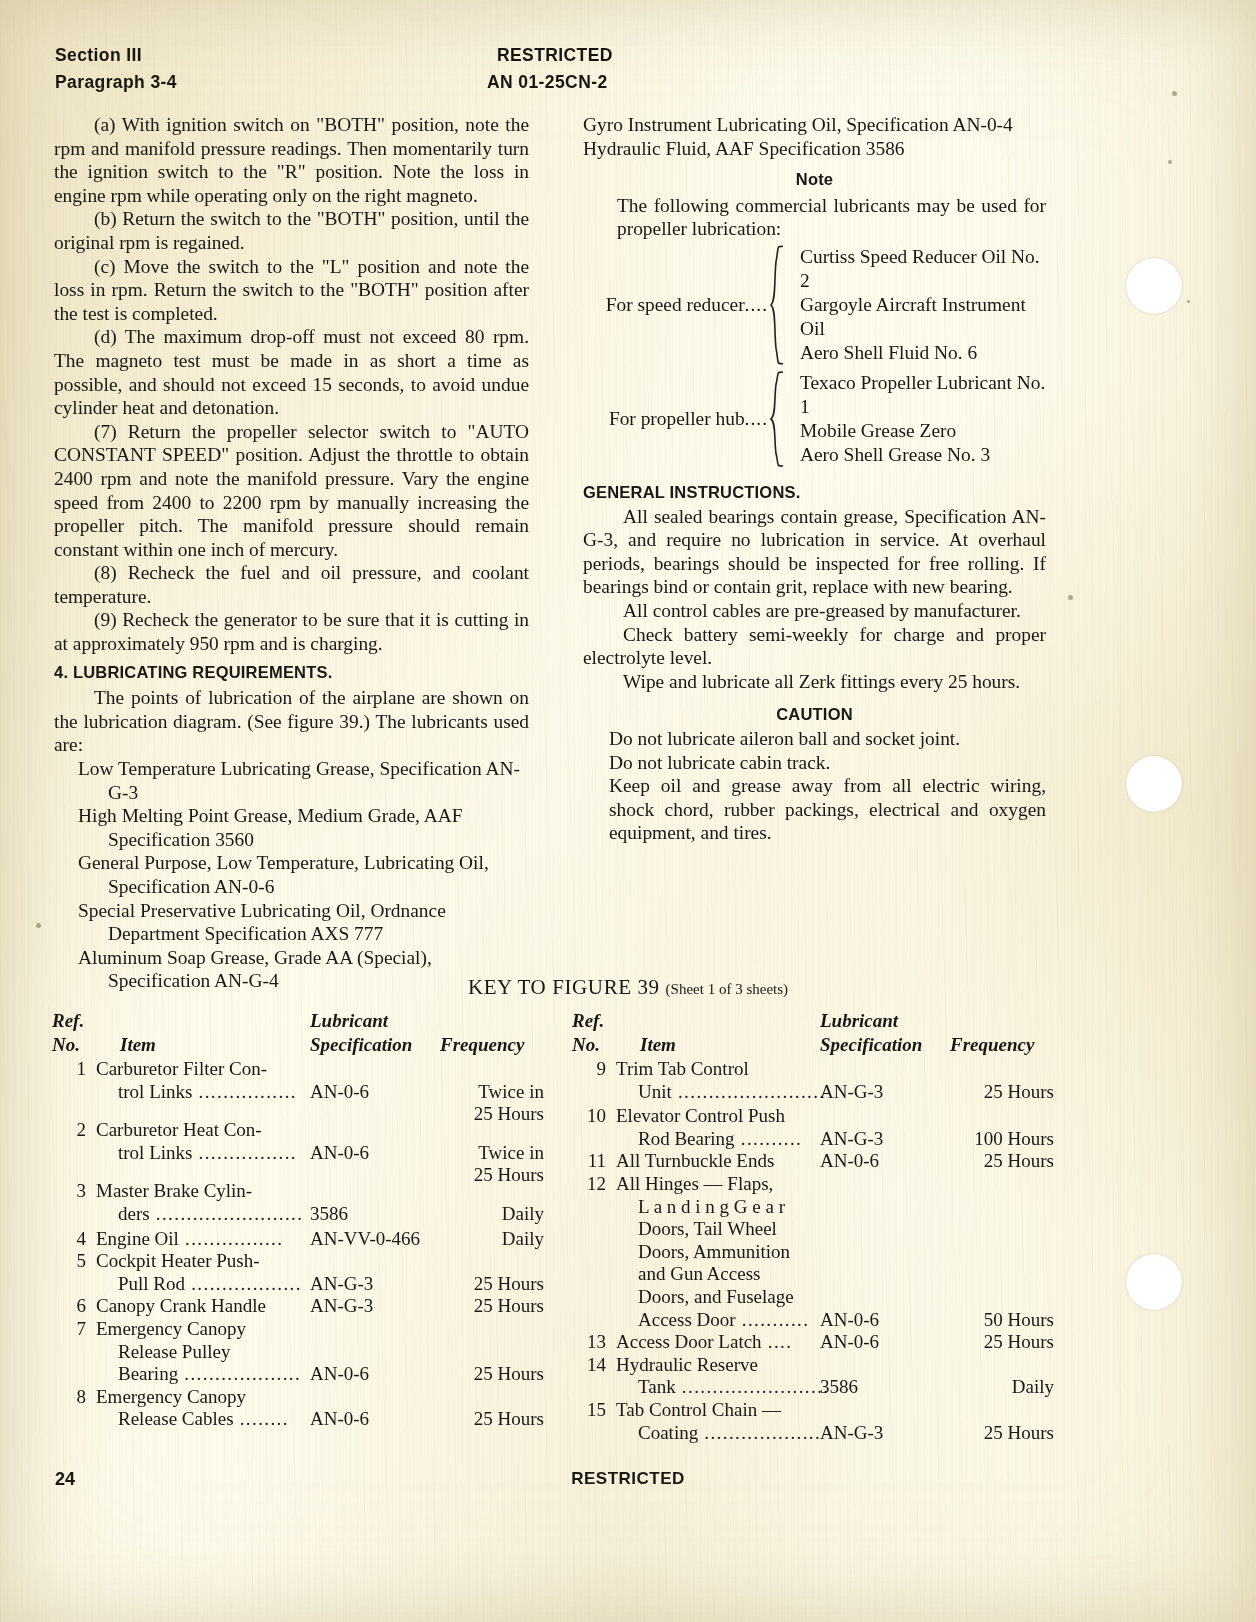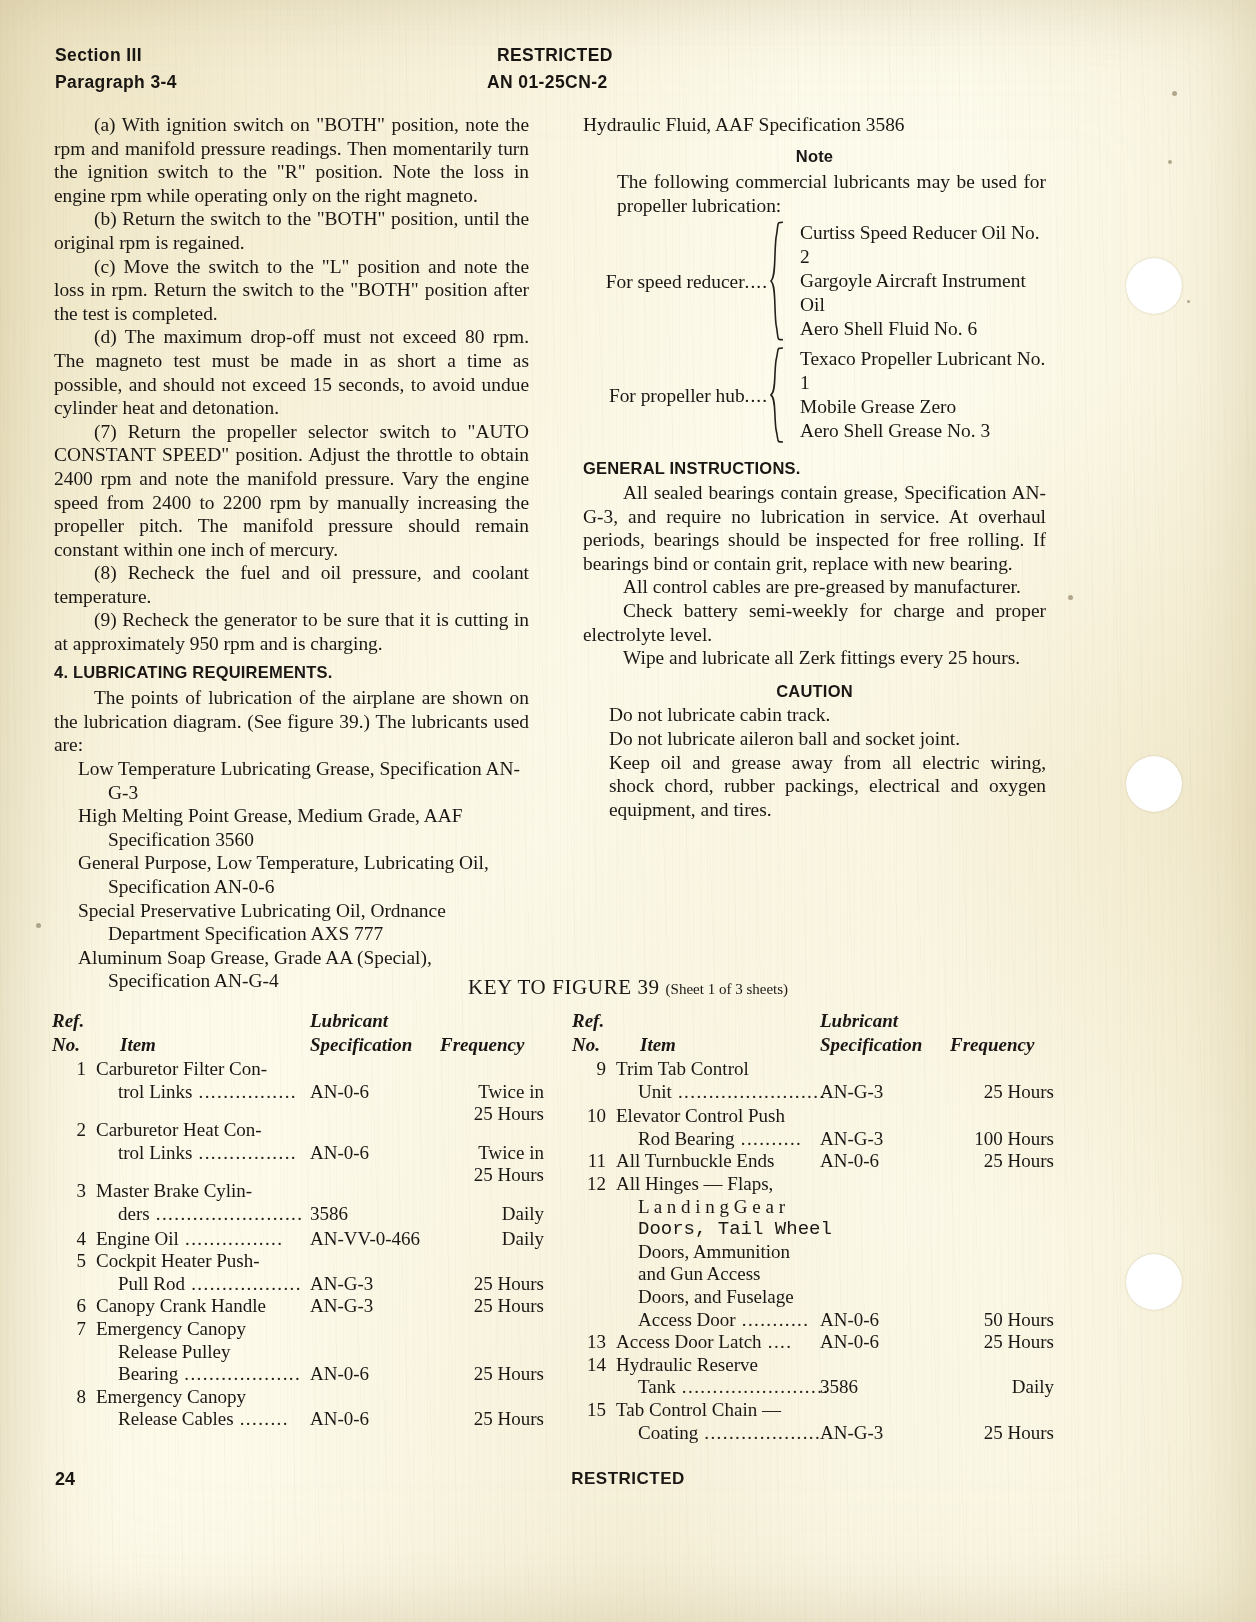--- a/index.html
+++ b/index.html
@@ -131,20 +131,21 @@
     <p class="subhead">4.   LUBRICATING REQUIREMENTS.</p>
     <p class="ind" style="margin-top:2px;">The points of lubrication of the airplane are shown on the lubrication diagram.  (See figure 39.)  The lubricants used are:</p>
     <p class="hang" style="padding-left:54px;text-indent:-30px;">Low Temperature Lubricating Grease, Specification AN-G-3</p>
     <p class="hang" style="padding-left:54px;text-indent:-30px;">High Melting Point Grease, Medium Grade, AAF Specification 3560</p>
     <p class="hang" style="padding-left:54px;text-indent:-30px;">General Purpose, Low Temperature, Lubricating Oil, Specification AN-0-6</p>
     <p class="hang" style="padding-left:54px;text-indent:-30px;">Special Preservative Lubricating Oil, Ordnance Department Specification AXS 777</p>
     <p class="hang" style="padding-left:54px;text-indent:-30px;">Aluminum Soap Grease, Grade AA (Special), Specification AN-G-4</p>
   </div>
 
   <div class="col" id="colR">
+    <p class="hang" style="padding-left:26px;text-indent:-26px;">Gyro Instrument Lubricating Oil, Specification AN-0-4</p>
     <p class="hang" style="padding-left:26px;text-indent:-26px;">Hydraulic Fluid, AAF Specification 3586</p>
 
     <p class="ctr subhead" style="margin-top:8px;">Note</p>
     <p class="ind2" style="margin-top:2px;">The following commercial lubricants may be used for propeller lubrication:</p>
 
     <div class="bracewrap">
       <div class="bracelabel"><span>For speed reducer</span><span class="dots">....</span></div>
       <div class="brace">
         <svg viewBox="0 0 16 100" preserveAspectRatio="none">
           <path d="M13 1 C6 1 9 1 6 14 C4 30 6 46 1 50 C6 54 4 70 6 86 C9 99 6 99 13 99" fill="none" stroke="#24201c" stroke-width="1.6" vector-effect="non-scaling-stroke"></path>
@@ -171,22 +172,22 @@
       </div>
     </div>
 
     <p class="subhead" style="margin-top:14px;">GENERAL INSTRUCTIONS.</p>
     <p class="ind">All sealed bearings contain grease, Specification AN-G-3, and require no lubrication in service.  At overhaul periods, bearings should be inspected for free rolling.  If bearings bind or contain grit, replace with new bearing.</p>
     <p class="ind">All control cables are pre-greased by manufacturer.</p>
     <p class="ind">Check battery semi-weekly for charge and proper electrolyte level.</p>
     <p class="ind">Wipe and lubricate all Zerk fittings every 25 hours.</p>
 
     <p class="ctr subhead" style="margin-top:10px;">CAUTION</p>
+    <p class="noj" style="padding-left:26px;">Do not lubricate aileron ball and socket joint.</p>
     <p class="noj" style="padding-left:26px;">Do not lubricate cabin track.</p>
-    <p class="noj" style="padding-left:26px;">Do not lubricate aileron ball and socket joint.</p>
     <p style="padding-left:26px;">Keep oil and grease away from all electric wiring, shock chord, rubber packings, electrical and oxygen equipment, and tires.</p>
   </div>
 
   <div id="keyhead">
     <span>KEY TO FIGURE 39</span>
     <span class="sheet">(Sheet 1 of 3 sheets)</span>
   </div>
 
   <div class="tbl" id="tblL">
     <div class="thead">
@@ -285,21 +286,21 @@
         <div class="trow" style="height: 22.6px;">
           <span class="cref" style="left: 0px; top: 0px;">11</span>
           <span class="citem" style="left: 44px; top: 0px;">All Turnbuckle Ends</span>
           <span class="clube" style="left: 248px; top: 0px;">AN-0-6</span>
           <span class="cfreq" style="left: 342px; width: 140px; text-align: right; top: 0px;">25 Hours</span>
         </div>
         <div class="trow" style="height: 158.2px;">
           <span class="cref" style="left: 0px; top: 0px;">12</span>
           <span class="citem" style="left: 44px; top: 0px;">All   Hinges — Flaps,</span>
           <span class="citem" style="left: 66px; top: 22.6px;">L a n d i n g   G e a r</span>
-          <span class="citem" style="left: 66px; top: 45.2px; font-family: Liberation Mono, monospace;">Doors, Tail Wheel</span>
+          <span class="citem" style="left: 66px; top: 45.2px;">Doors, Tail Wheel</span>
           <span class="citem" style="left: 66px; top: 67.8px;">Doors, Ammunition</span>
           <span class="citem" style="left: 66px; top: 90.4px;">and  Gun  Access</span>
           <span class="citem" style="left: 66px; top: 113px;">Doors, and Fuselage</span>
           <span class="citem" style="left: 66px; top: 135.6px;">Access Door<span class="leader"> ...........</span></span>
           <span class="clube" style="left: 248px; top: 135.6px;">AN-0-6</span>
           <span class="cfreq" style="left: 342px; width: 140px; text-align: right; top: 135.6px;">50 Hours</span>
         </div>
         <div class="trow" style="height: 22.6px;">
           <span class="cref" style="left: 0px; top: 0px;">13</span>
           <span class="citem" style="left: 44px; top: 0px;">Access Door Latch<span class="leader"> ....</span></span>

